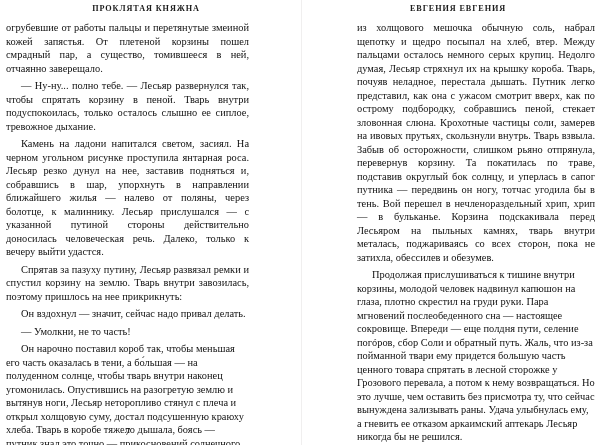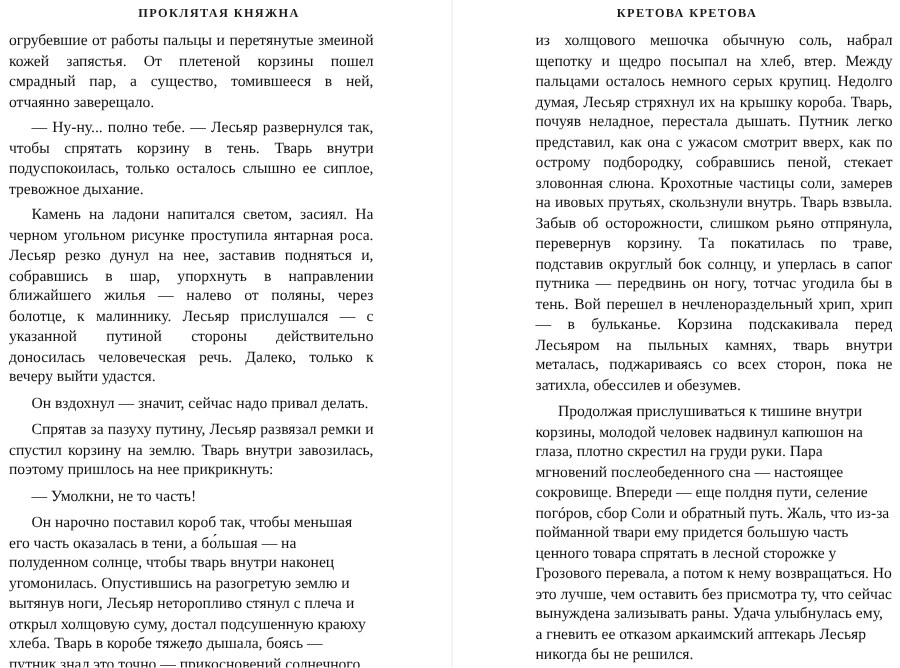--- a/index.html
+++ b/index.html
@@ -85,35 +85,35 @@
 </head>
 <body>
 
 <div id="spread">
 
   <div class="page page-left">
     <div class="running-head">ПРОКЛЯТАЯ КНЯЖНА</div>
 
     <div class="body-text">
       <p class="noindent">огрубевшие от работы пальцы и перетянутые змеиной кожей запястья. От плетеной корзины пошел смрадный пар, а существо, томившееся в ней, отчаянно заверещало.</p>
-      <p>— Ну-ну... полно тебе. — Лесьяр развернулся так, чтобы спрятать корзину в тень. Тварь внутри подуспокоилась, только осталось слышно ее сиплое, тревожное дыхание.</p>
+      <p>— Ну-ну... полно тебе. — Лесьяр развернулся так, чтобы спрятать корзину в пеной. Тварь внутри подуспокоилась, только осталось слышно ее сиплое, тревожное дыхание.</p>
       <p>Камень на ладони напитался светом, засиял. На черном угольном рисунке проступила янтарная роса. Лесьяр резко дунул на нее, заставив подняться и, собравшись в шар, упорхнуть в направлении ближайшего жилья — налево от поляны, через болотце, к малиннику. Лесьяр прислушался — с указанной путиной стороны действительно доносилась человеческая речь. Далеко, только к вечеру выйти удастся.</p>
+      <p>Спрятав за пазуху путину, Лесьяр развязал ремки и спустил корзину на землю. Тварь внутри завозилась, поэтому пришлось на нее прикрикнуть:</p>
       <p>Он вздохнул — значит, сейчас надо привал делать.</p>
-      <p>Спрятав за пазуху путину, Лесьяр развязал ремки и спустил корзину на землю. Тварь внутри завозилась, поэтому пришлось на нее прикрикнуть:</p>
       <p>— Умолкни, не то часть!</p>
       <p>Он нарочно поставил короб так, чтобы меньшая его часть оказалась в тени, а бо́льшая — на полуденном солнце, чтобы тварь внутри наконец угомонилась. Опустившись на разогретую землю и вытянув ноги, Лесьяр неторопливо стянул с плеча и открыл холщовую суму, достал подсушенную краюху хлеба. Тварь в коробе тяжело дышала, боясь — путник знал это точно — прикосновений солнечного луча, жалящего беспощадно, до костей. Тварь взвизгивала и вжималась в стенку короба еще сильнее. Путник, пожевав краюху, достал</p>
     </div>
 
     <div class="folio">7</div>
   </div>
 
   <div class="gutter"></div>
 
   <div class="page page-right">
-    <div class="running-head">КРЕТОВА КРЕТОВА</div>
+    <div class="running-head">ЕВГЕНИЯ ЕВГЕНИЯ</div>
 
     <div class="body-text">
       <p class="noindent">из холщового мешочка обычную соль, набрал щепотку и щедро посыпал на хлеб, втер. Между пальцами осталось немного серых крупиц. Недолго думая, Лесьяр стряхнул их на крышку короба. Тварь, почуяв неладное, перестала дышать. Путник легко представил, как она с ужасом смотрит вверх, как по острому подбородку, собравшись пеной, стекает зловонная слюна. Крохотные частицы соли, замерев на ивовых прутьях, скользнули внутрь. Тварь взвыла. Забыв об осторожности, слишком рьяно отпрянула, перевернув корзину. Та покатилась по траве, подставив округлый бок солнцу, и уперлась в сапог путника — передвинь он ногу, тотчас угодила бы в тень. Вой перешел в нечленораздельный хрип, хрип — в бульканье. Корзина подскакивала перед Лесьяром на пыльных камнях, тварь внутри металась, поджариваясь со всех сторон, пока не затихла, обессилев и обезумев.</p>
       <p>Продолжая прислушиваться к тишине внутри корзины, молодой человек надвинул капюшон на глаза, плотно скрестил на груди руки. Пара мгновений послеобеденного сна — настоящее сокровище. Впереди — еще полдня пути, селение погóров, сбор Соли и обратный путь. Жаль, что из-за пойманной твари ему придется большую часть ценного товара спрятать в лесной сторожке у Грозового перевала, а потом к нему возвращаться. Но это лучше, чем оставить без присмотра ту, что сейчас вынуждена зализывать раны. Удача улыбнулась ему, а гневить ее отказом аркаимский аптекарь Лесьяр никогда бы не решился.</p>
     </div>
   </div>
 
 </div>
 
 </body></html>

